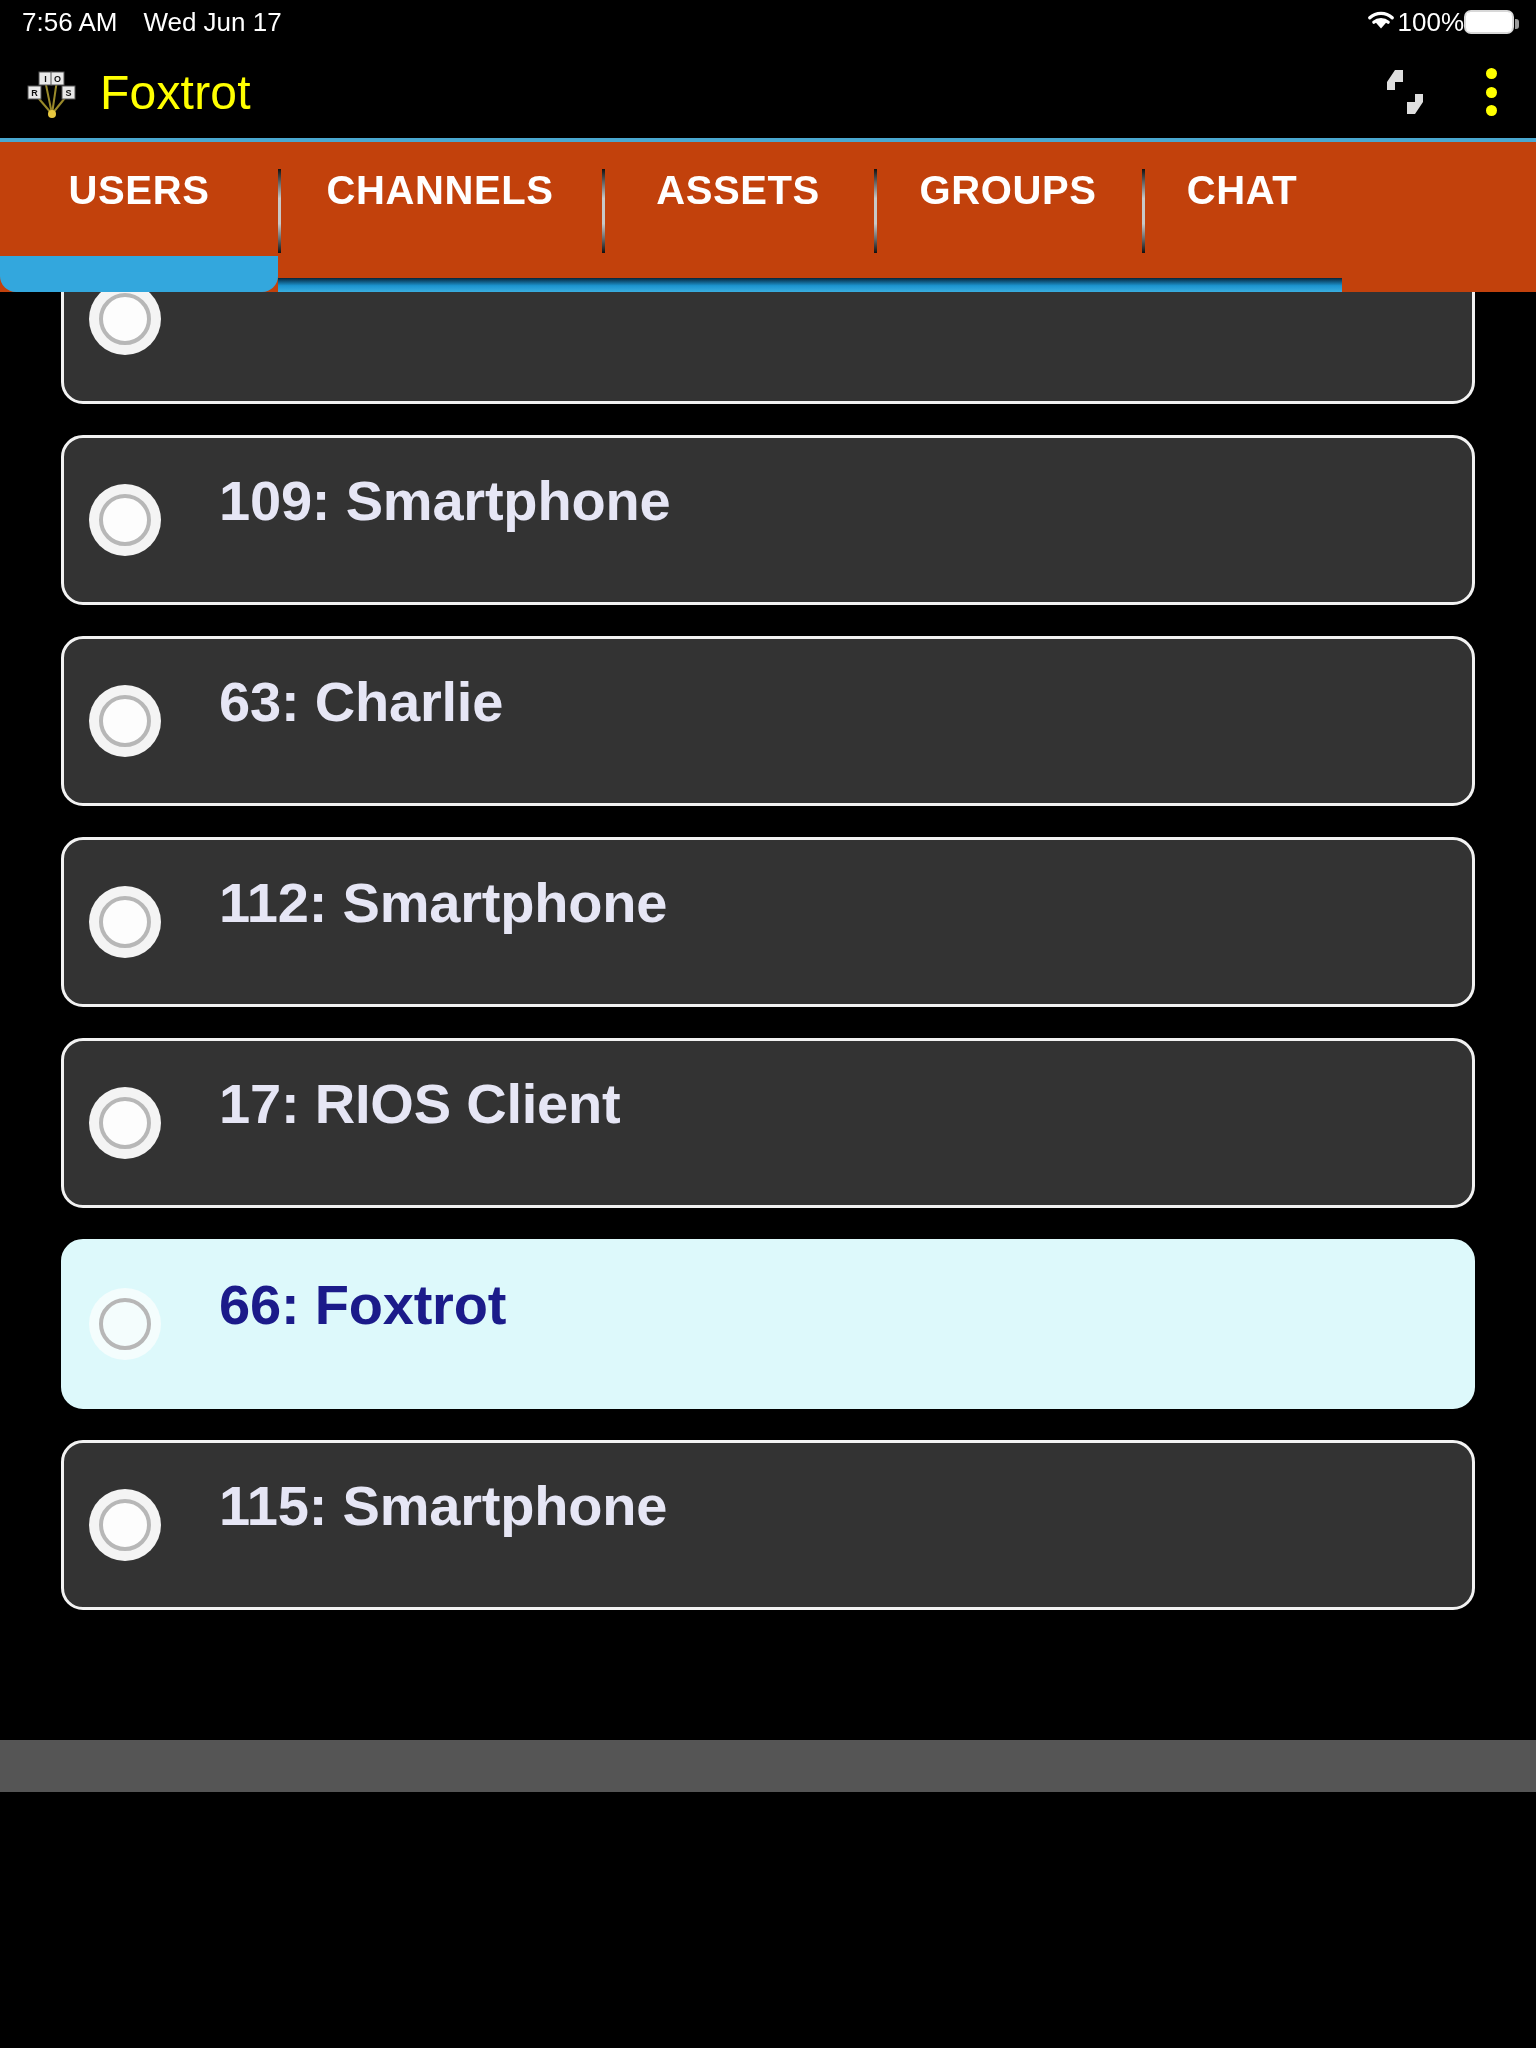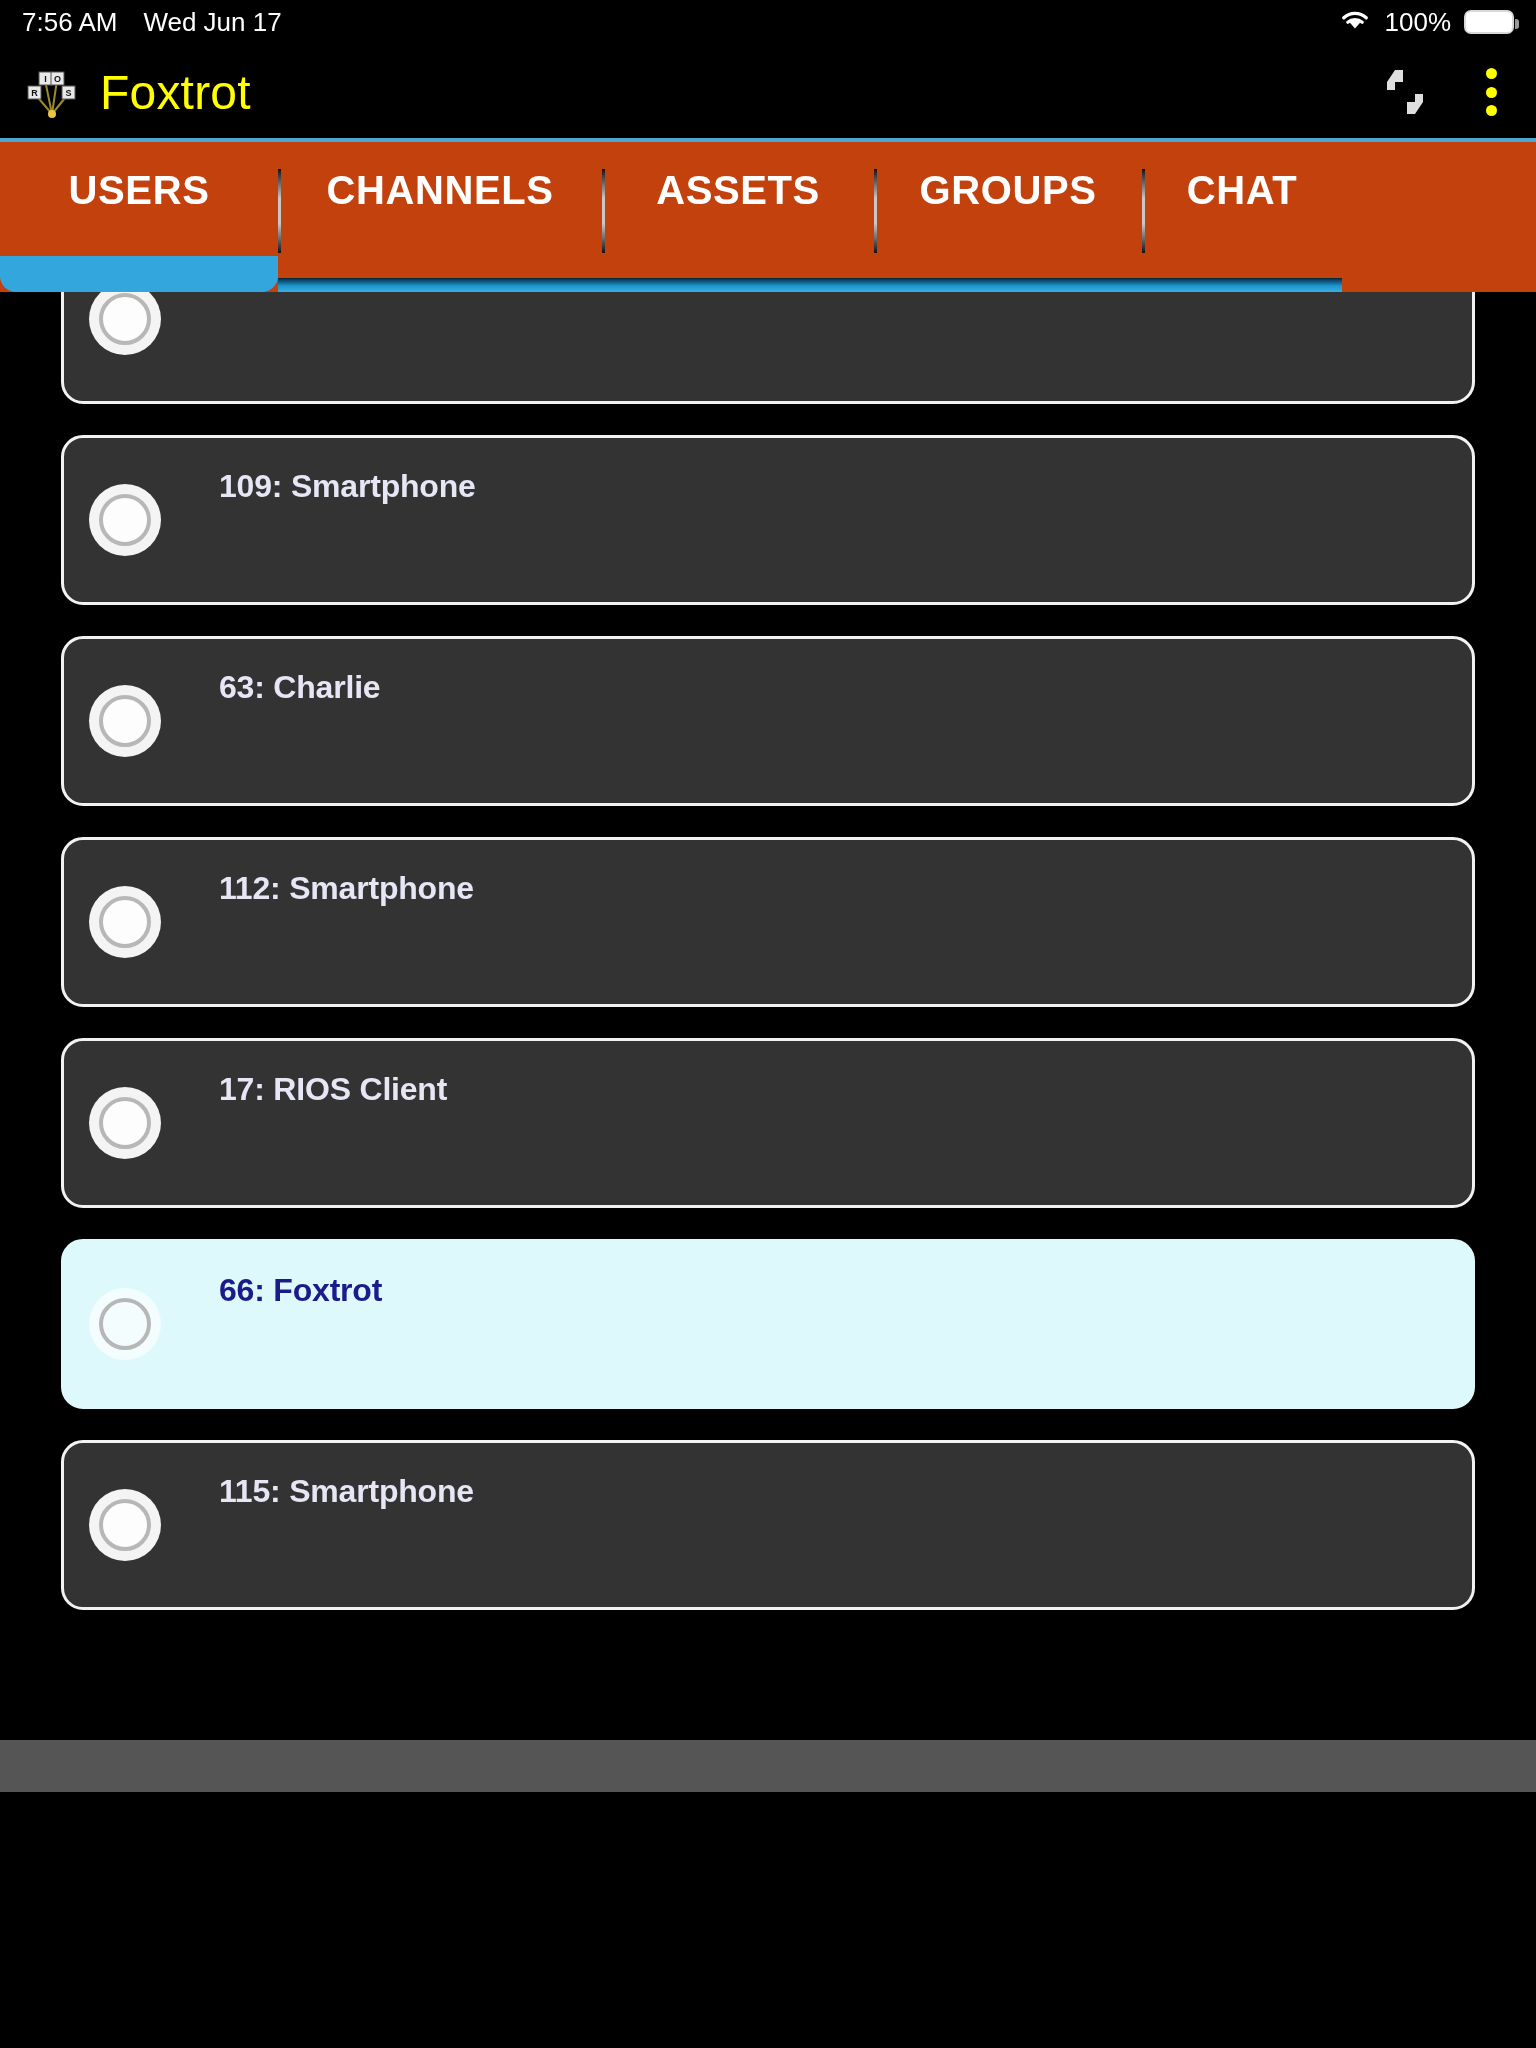--- a/index.html
+++ b/index.html
@@ -25,21 +25,21 @@
     background: #000;
     color: #ffffff;
     display: flex;
     align-items: center;
     font-size: 26px;
     font-weight: 400;
   }
   .sb-left { display: flex; align-items: center; gap: 26px; padding-left: 22px; }
   .sb-right {
     position: absolute; right: 22px; top: 0; height: 44px;
-    display: flex; align-items: center; gap: 13px;
+    display: flex; align-items: center; 
   }
   .wifi-icon { display: block; }
   .battery {
     position: relative;
     width: 50px; height: 24px;
     border: 2.5px solid #d8d8d8;
     border-radius: 7px;
     display: flex; align-items: center;
   }
   .battery::after {
@@ -194,21 +194,21 @@
   .radio-ring {
     width: 52px; height: 52px;
     border-radius: 50%;
     border: 4px solid #b7b7b7;
     background: #fdfdfd;
   }
   .row.selected .radio-ring { background: #f4fdfd; }
   .row-label {
     padding-left: 155px;
     padding-top: 30px;
-    font-size: 32px;
+    font-size: 56px;
     font-weight: 700;
     color: #e6e6f5;
     letter-spacing: -0.2px;
   }
   .row.selected .row-label { color: #1b1b8a; }
 
   
   .gray-band {
     position: absolute;
     top: 1740px; left: 0;

